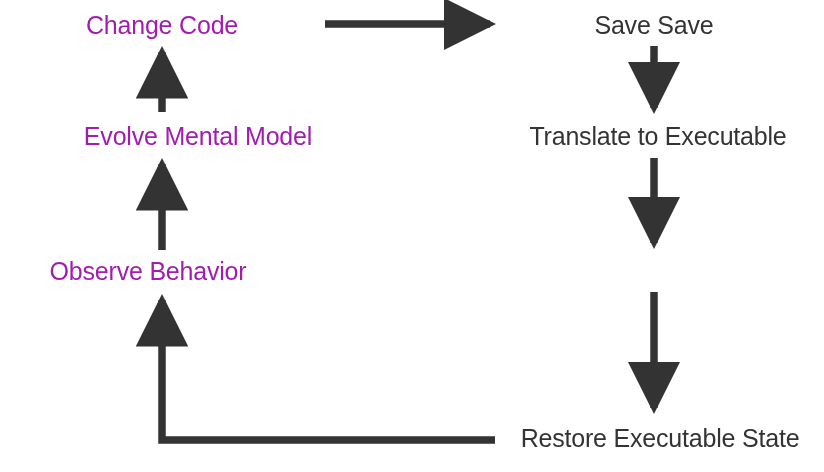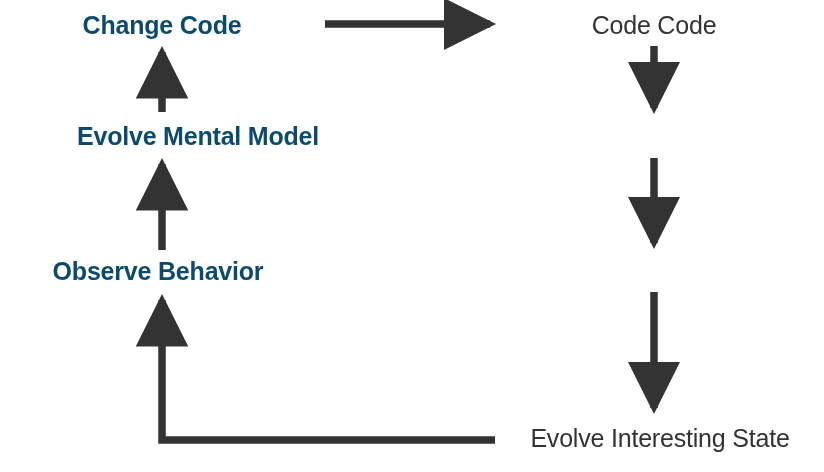--- a/index.html
+++ b/index.html
@@ -24,22 +24,22 @@
     width: 824px;
     height: 472px;
   }
   .node-label {
     position: absolute;
     white-space: nowrap;
     line-height: 1;
     transform: translate(-50%, -50%);
   }
   .node-mental {
-    color: #0c4a6e;
-    font-weight: bold;
+    color: #a21caf;
+    font-weight: normal;
     font-size: 25px;
     letter-spacing: -0.2px;
   }
   .node-machine {
     color: #333333;
     font-weight: normal;
     font-size: 25px;
     letter-spacing: -0.2px;
   }
 </style>
@@ -81,21 +81,22 @@
 
     <g>
       <line x1="162" y1="112" x2="162" y2="52" stroke="#333333" stroke-width="7.5" marker-end="url(#arrowhead-right)"></line>
     </g>
   </svg>
 
   <div class="node-label node-mental" style="left:162px; top:25px;">Change Code</div>
 
   <div class="node-label node-mental" style="left:162px; top:136px;margin-left:36px;">Evolve Mental Model</div>
 
-  <div class="node-label node-mental" style="left:158px; top:271px;">Observe Behavior</div>
+  <div class="node-label node-mental" style="left:148px; top:271px;">Observe Behavior</div>
 
-  <div class="node-label node-machine" style="left:654px; top:25px;">Code Code</div>
+  <div class="node-label node-machine" style="left:654px; top:25px;">Save Save</div>
+
+  <div class="node-label node-machine" style="left:658px; top:136px;">Translate to Executable</div>
 
 
-
-  <div class="node-label node-machine" style="left:660px; top:438px;">Evolve Interesting State</div>
+  <div class="node-label node-machine" style="left:660px; top:438px;">Restore Executable State</div>
 
 </div>
 
 </body></html>

